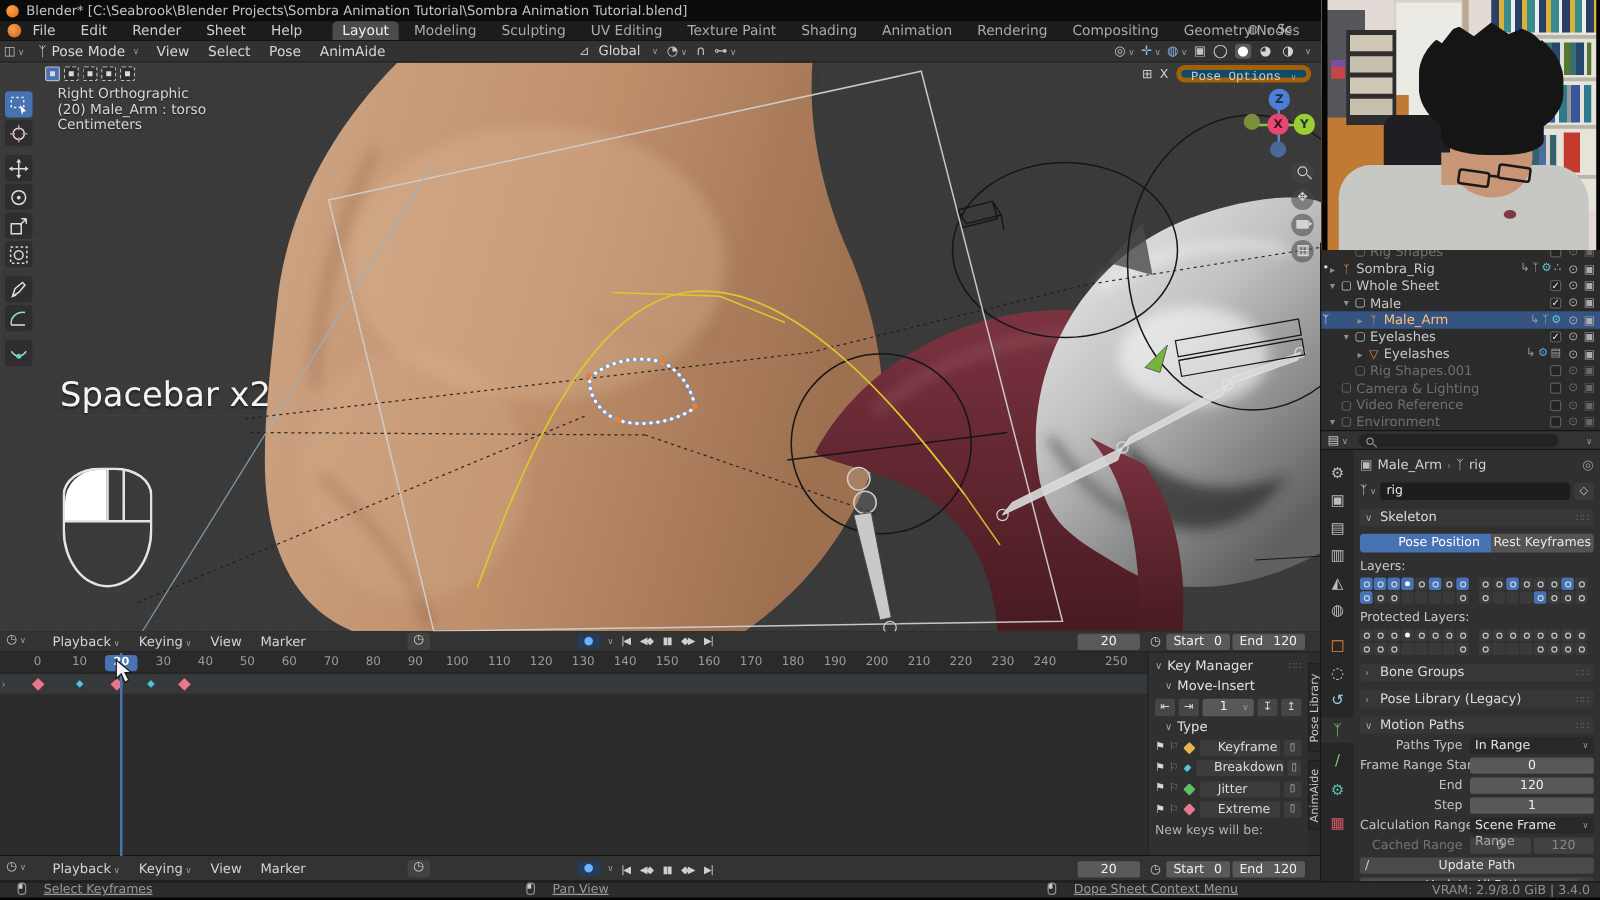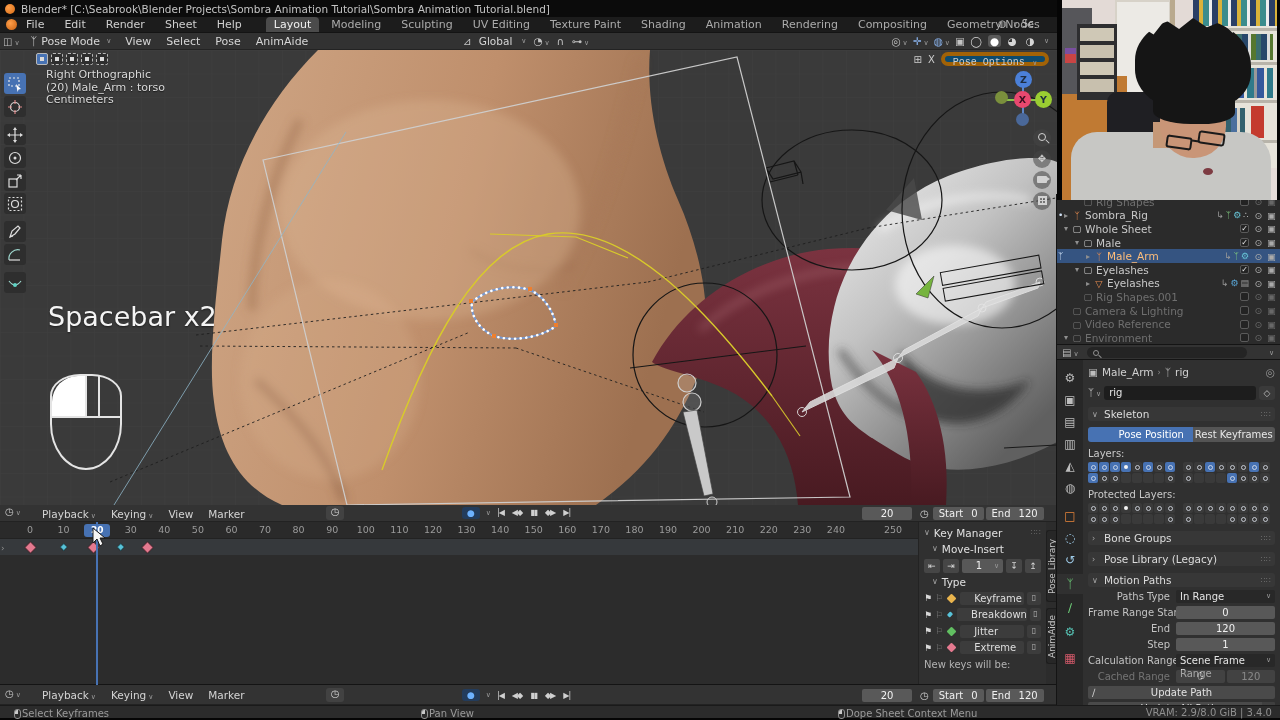--- a/index.html
+++ b/index.html
@@ -171,21 +171,21 @@
   .km-type-row .tlabel { flex:1; background:#3c3c3c; border-radius:2px; height:13px; line-height:13px; padding-left:14px; color:#dedede; }
   .km-type-row .trash { width:14px; height:13px; background:#3c3c3c; border-radius:2px; text-align:center; line-height:12px; font-size:8px; color:#b9b9b9; }
   #km-footer { margin-top:5px; color:#b2b2b2; }
   .side-tab { position:absolute; left:1046px; width:11px; background:#272727; border:1px solid #1e1e1e; border-left:none; border-radius:0 3px 3px 0; writing-mode:vertical-rl; transform:rotate(180deg); text-align:center; font-size:9px; color:#c5c5c5; z-index:4; }
 
   
   #timeline { left:0; top:685px; width:1057px; height:20px; background:#333333; box-shadow:0 0 0 1px #141414; }
 
   
   #statusbar { left:0; top:705px; width:1280px; height:13px; background:#2b2b2b; border-top:1px solid #1a1a1a; font-size:10px; color:#9a9a9a; z-index:40; }
-  .sb-hint { position:absolute; top:0; display:flex; align-items:flex-end; gap:1px; height:13px; }
+  .sb-hint { position:absolute; top:0; display:flex; align-items:flex-start; gap:14px; height:13px;text-decoration:underline; }
   .mouse-ico { width:7px; height:10px; border:1px solid #8f8f8f; border-radius:3px; position:relative; }
   .mouse-ico::before { content:''; position:absolute; left:0; top:0; width:3px; height:4px; background:#c9c9c9; border-radius:2px 0 0 0; }
   #sb-right { position:absolute; right:8px; top:0; line-height:13px; color:#8f8f8f; }
 </style>
 </head>
 <body>
 
 <div id="app">
 
   <div id="titlebar" class="abs">

